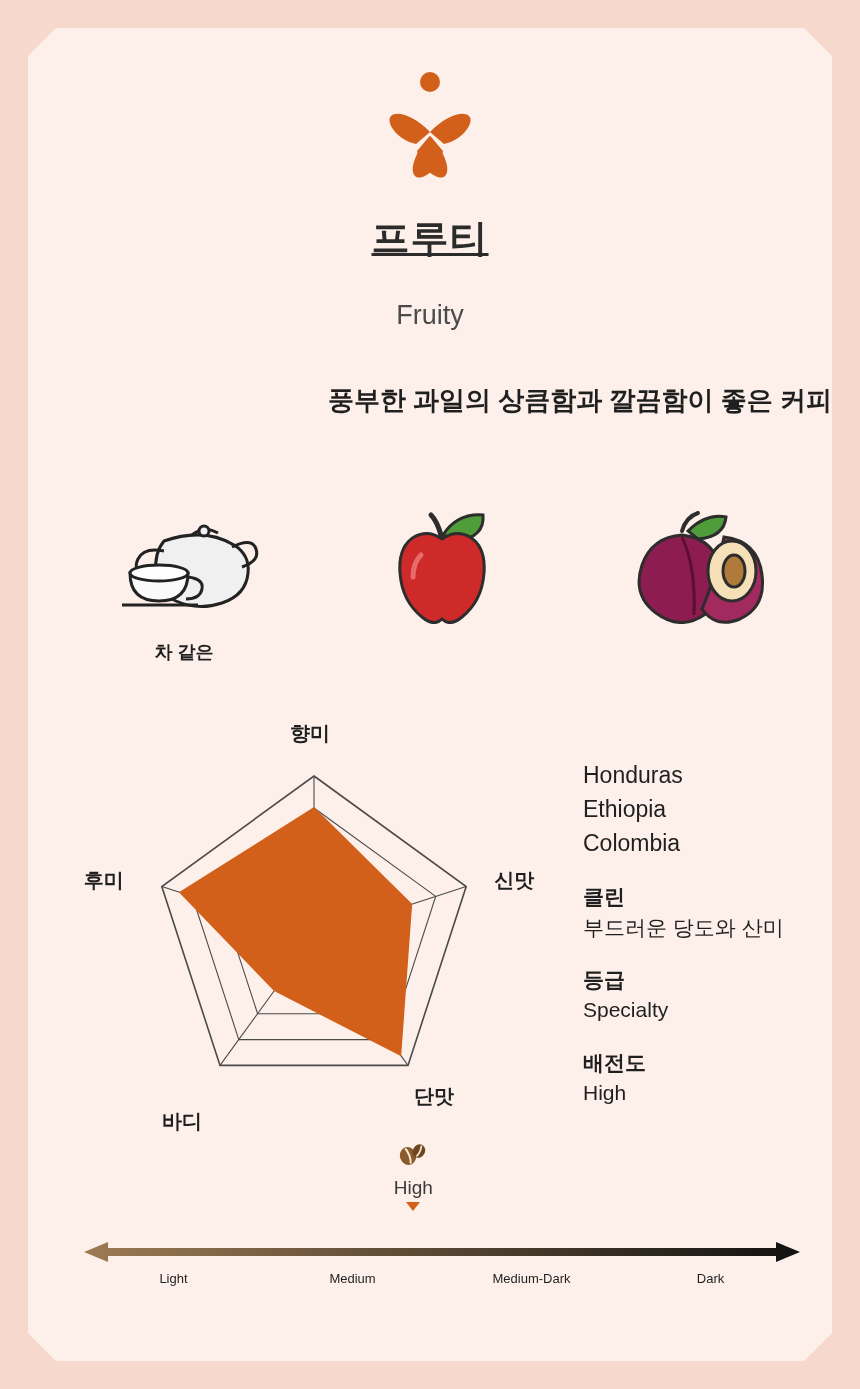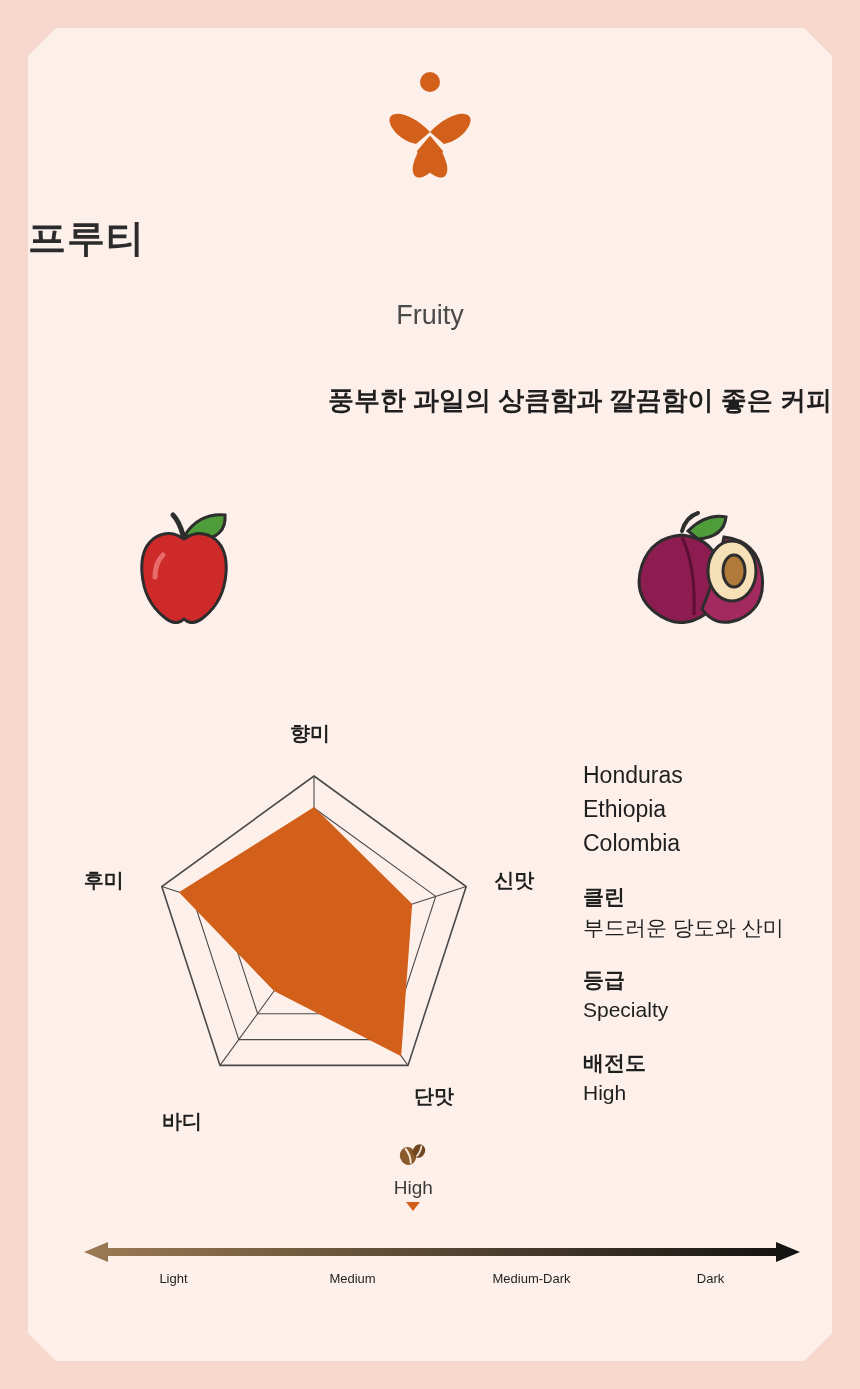--- a/index.html
+++ b/index.html
@@ -28,24 +28,26 @@
     position: absolute;
     left: 0; right: 0;
     top: 42px;
     display: flex;
     justify-content: center;
   }
   .title-kr {
     position: absolute;
     left: 0; right: 0;
     top: 185px;
+    text-align: center;
     font-size: 38px;
     font-weight: bold;
     color: #2b2b2b;
     letter-spacing: 1px;
+    text-decoration: underline;
   }
   .title-en {
     position: absolute;
     left: 0; right: 0;
     top: 272px;
     text-align: center;
     font-size: 27px;
     color: #4a4a4a;
   }
   .tagline {
@@ -192,20 +194,36 @@
       <path d="M55 66 C70 82 76 100 70 106 C64 112 46 100 42 81 Z" fill="#d2601a"></path>
     </svg>
   </div>
 
   <div class="title-kr">프루티</div>
   <div class="title-en">Fruity</div>
   <div class="tagline">풍부한 과일의 상큼함과 깔끔함이 좋은 커피</div>
 
   <div class="flavors">
 
+    <div class="flavor">
+      <div class="art">
+        <svg width="160" height="110" viewBox="0 0 160 110">
+          <path d="M60 30 q40 -14 70 4 q16 10 14 28 q-2 22 -26 30 q-24 8 -46 -2 q-18 -8 -20 -28 q-2 -20 8 -32 Z" fill="#f0f0f0" stroke="#222" stroke-width="3"></path>
+          <path d="M128 36 q20 -10 24 2 q4 12 -14 18" fill="none" stroke="#222" stroke-width="3"></path>
+          <path d="M60 40 q-20 -4 -26 8 q-6 12 8 16" fill="none" stroke="#222" stroke-width="3"></path>
+          <path d="M88 24 q12 -10 26 -2" fill="none" stroke="#222" stroke-width="3"></path>
+          <circle cx="100" cy="20" r="5" fill="#f0f0f0" stroke="#222" stroke-width="3"></circle>
+          <path d="M26 62 h58 q0 28 -29 28 q-29 0 -29 -28 Z" fill="#fafafa" stroke="#222" stroke-width="3"></path>
+          <ellipse cx="55" cy="62" rx="29" ry="8" fill="#fff" stroke="#222" stroke-width="3"></ellipse>
+          <path d="M84 66 q16 2 14 12 q-2 10 -16 10" fill="none" stroke="#222" stroke-width="3"></path>
+          <path d="M18 94 h76" stroke="#222" stroke-width="3" fill="none"></path>
+        </svg>
+      </div>
+      <div class="cap">차 같은</div>
+    </div>
 
     <div class="flavor">
       <div class="art">
         <svg width="130" height="115" viewBox="0 0 130 115">
           <path d="M64 26 q-4 -14 -10 -20" fill="none" stroke="#2d2d2d" stroke-width="5" stroke-linecap="round"></path>
           <path d="M66 26 q14 -22 40 -20 q2 22 -26 26 Z" fill="#4f9c3a" stroke="#2d2d2d" stroke-width="3"></path>
           <path d="M65 30 q-14 -10 -28 -2 q-16 10 -14 36 q2 28 22 44 q12 10 20 2 q8 8 20 -2 q20 -16 22 -44 q2 -26 -14 -36 q-14 -8 -28 2 Z" fill="#cf2a2a" stroke="#2d2d2d" stroke-width="3"></path>
           <path d="M44 46 q-8 8 -8 22" fill="none" stroke="#f08080" stroke-width="5" stroke-linecap="round" opacity="0.75"></path>
         </svg>
       </div>

